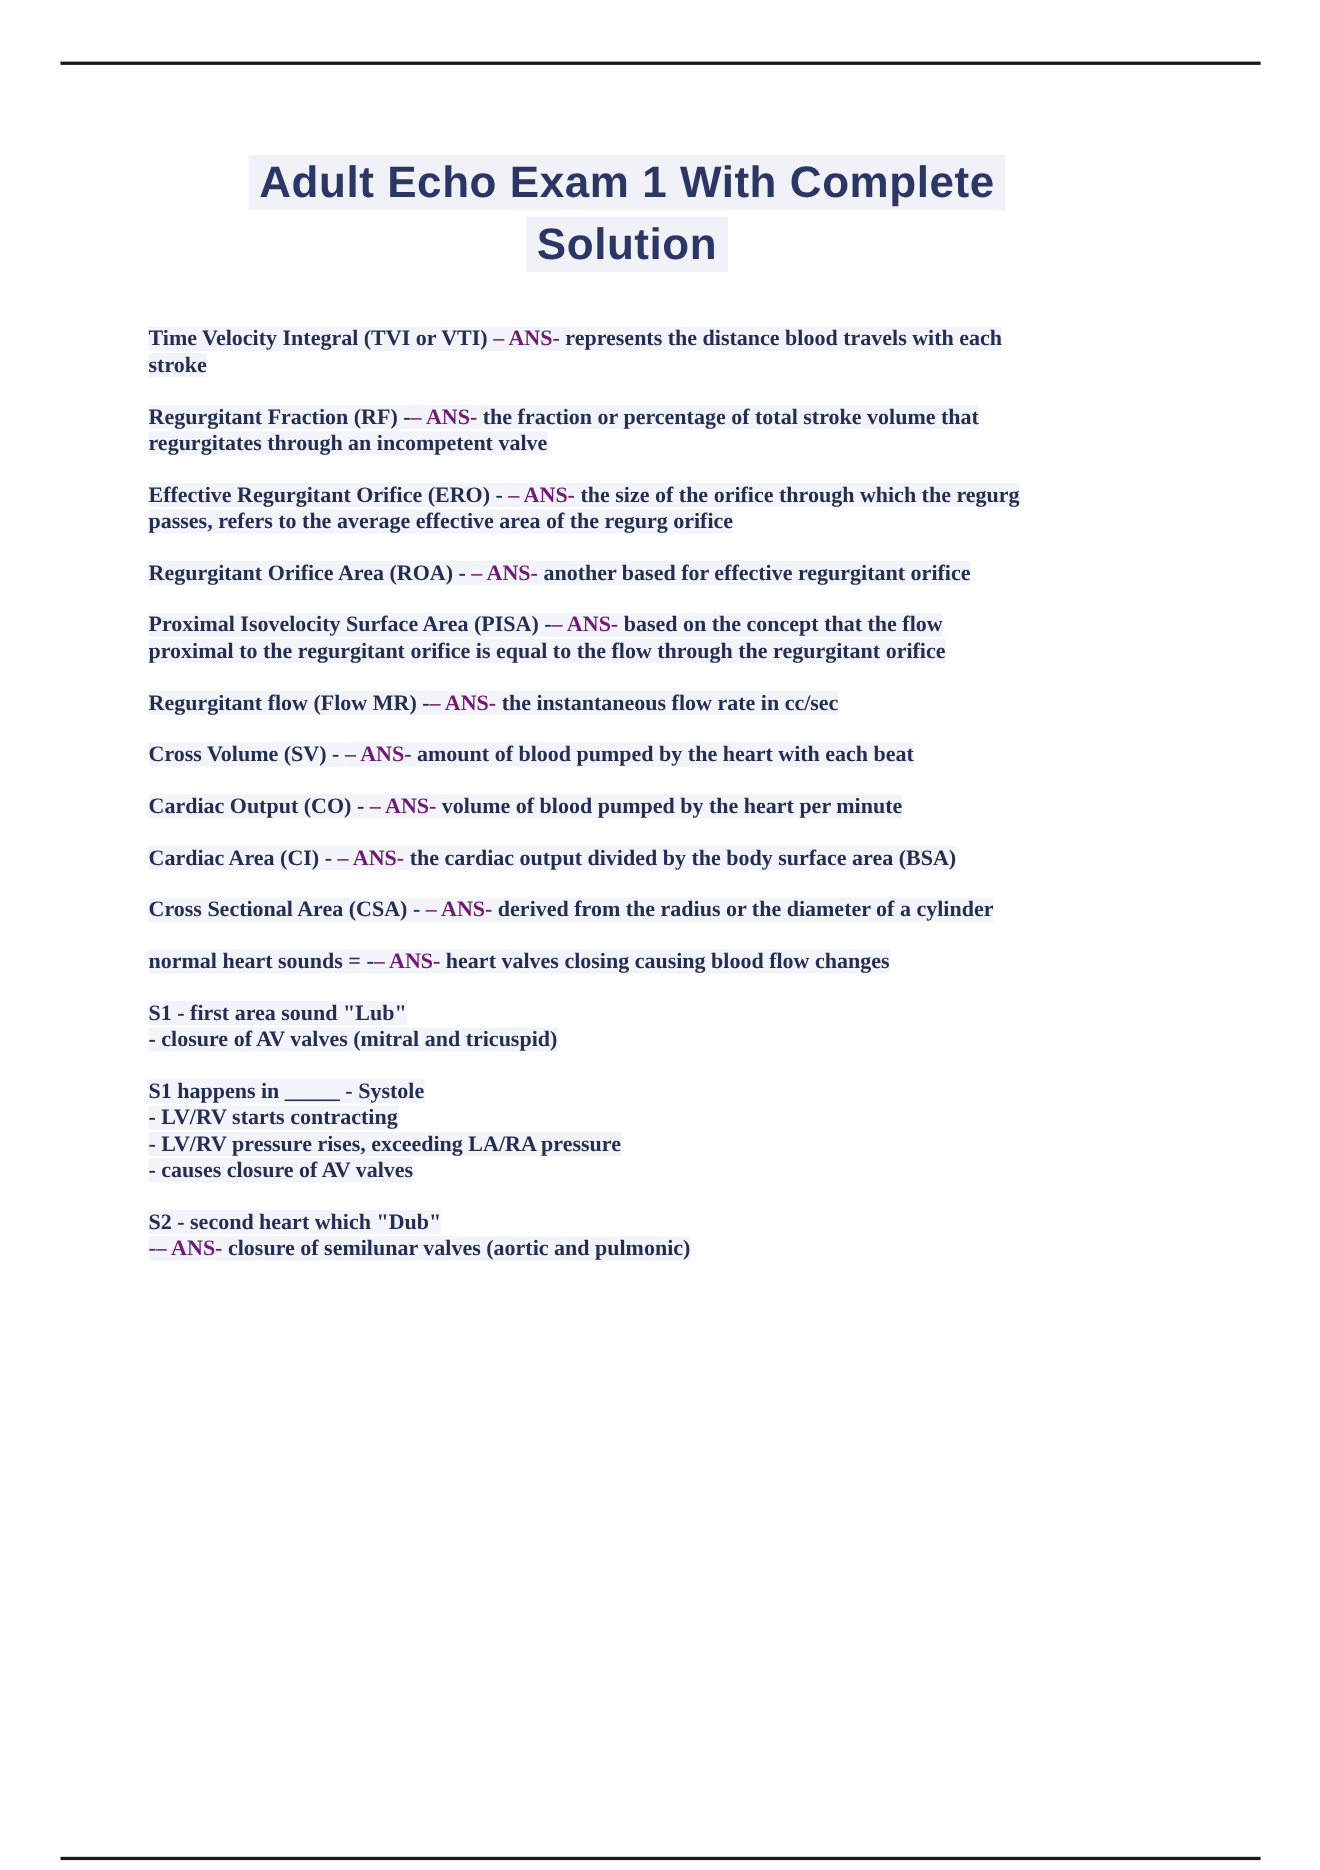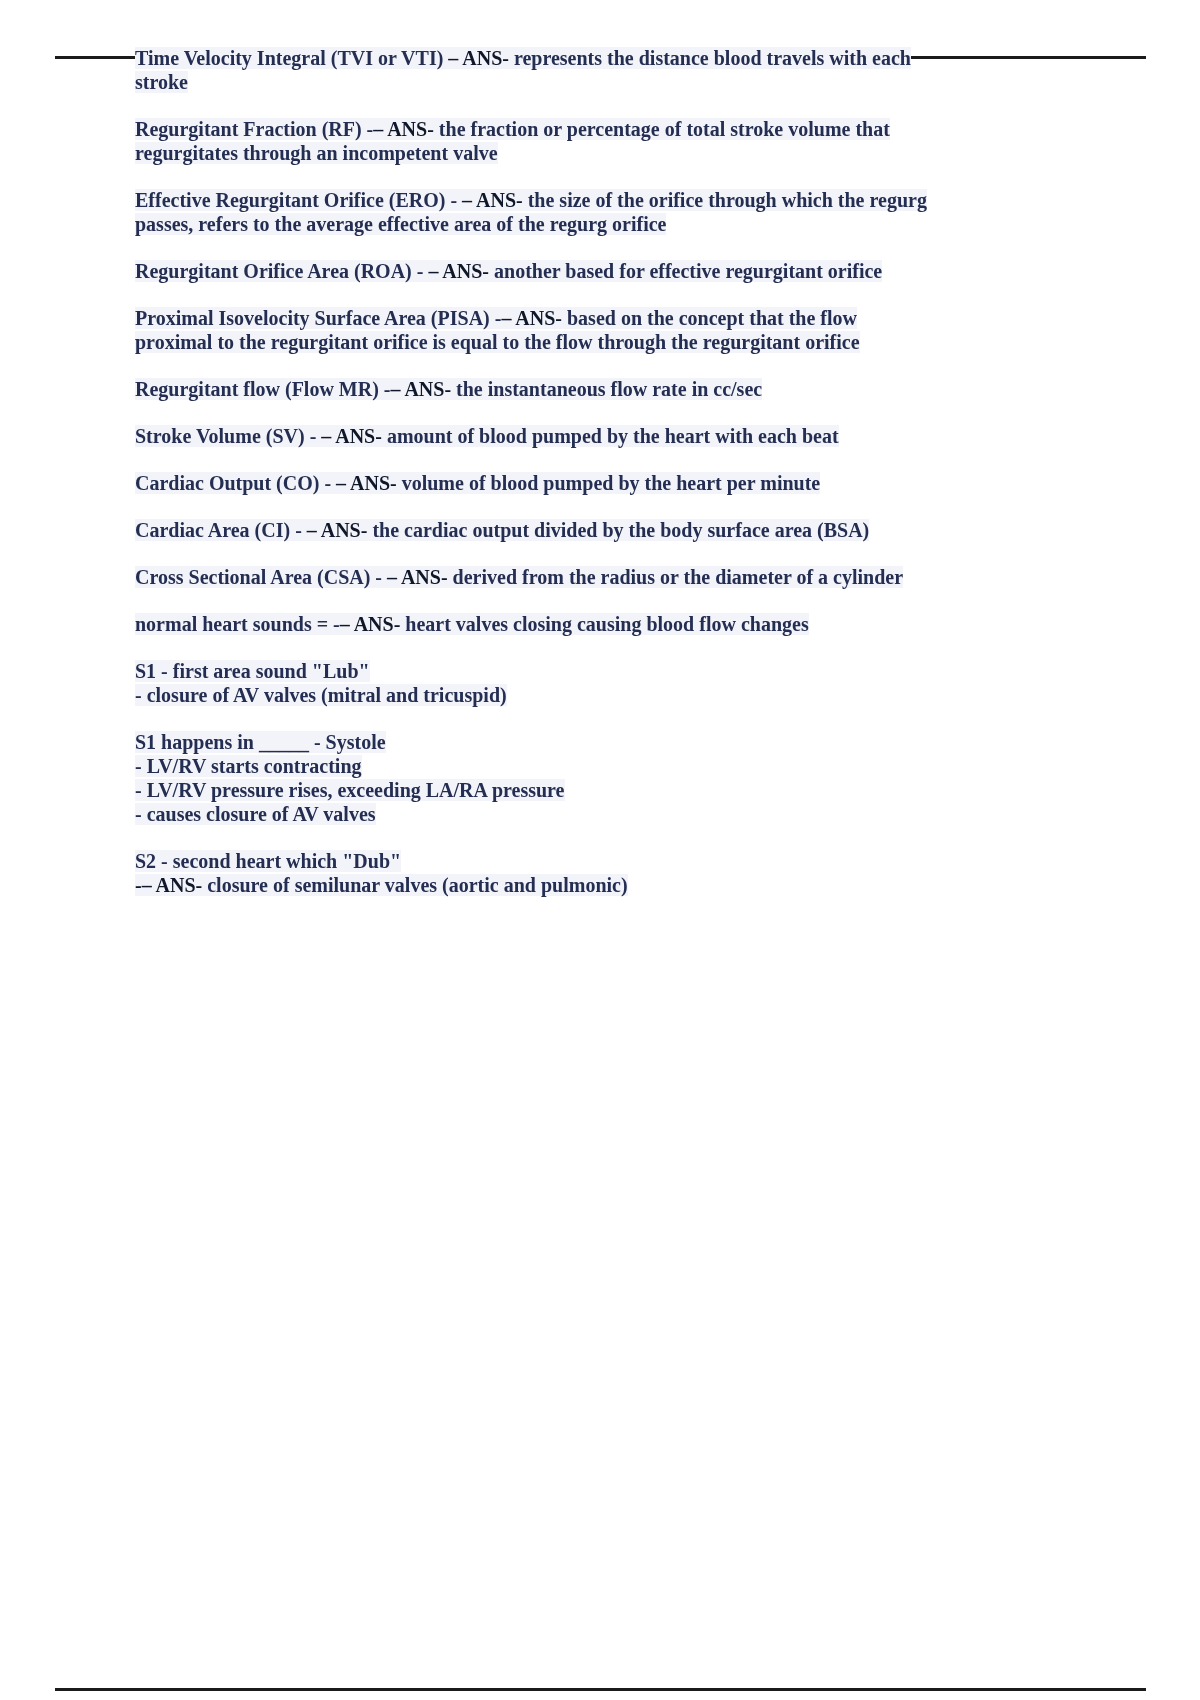--- a/index.html
+++ b/index.html
@@ -46,42 +46,46 @@
   .qa-list { margin-top: 46px; }
   p.qa {
     margin: 0 0 23px 0;
     font-size: 20px;
     line-height: 24px;
     font-weight: 700;
     color: #242e52;
     white-space: pre-line;
   }
   .hl { background: #f3f4f9; }
-  .m { color: #0f172a; }
+  .m { color: #701a75; }
 </style>
 </head>
 <body>
 
 <div class="page">
   <div class="rule rule-top"></div>
 
   <div class="content">
+    <h1 class="title">
+        <span class="title-line"><span class="hl-t">Adult Echo Exam 1 With Complete</span></span>
+        <span class="title-line"><span class="hl-t">Solution</span></span>
+      </h1>
 
     <div class="qa-list">
       <p class="qa"><span class="hl q">Time Velocity Integral (TVI or VTI)</span><span class="hl m"> – ANS- </span><span class="hl a">represents the distance blood travels with each
 stroke</span></p>
       <p class="qa"><span class="hl q">Regurgitant Fraction (RF) -</span><span class="hl m">– ANS- </span><span class="hl a">the fraction or percentage of total stroke volume that
 regurgitates through an incompetent valve</span></p>
       <p class="qa"><span class="hl q">Effective Regurgitant Orifice (ERO) - </span><span class="hl m">– ANS- </span><span class="hl a">the size of the orifice through which the regurg
 passes, refers to the average effective area of the regurg orifice</span></p>
       <p class="qa"><span class="hl q">Regurgitant Orifice Area (ROA) - </span><span class="hl m">– ANS- </span><span class="hl a">another based for effective regurgitant orifice</span></p>
       <p class="qa"><span class="hl q">Proximal Isovelocity Surface Area (PISA) -</span><span class="hl m">– ANS- </span><span class="hl a">based on the concept that the flow
 proximal to the regurgitant orifice is equal to the flow through the regurgitant orifice</span></p>
       <p class="qa"><span class="hl q">Regurgitant flow (Flow MR) -</span><span class="hl m">– ANS- </span><span class="hl a">the instantaneous flow rate in cc/sec</span></p>
-      <p class="qa"><span class="hl q">Stroke Volume (SV) - </span><span class="hl m">– ANS- </span><span class="hl a">amount of blood pumped by the heart with each beat</span></p>
+      <p class="qa"><span class="hl q">Cross Volume (SV) - </span><span class="hl m">– ANS- </span><span class="hl a">amount of blood pumped by the heart with each beat</span></p>
       <p class="qa"><span class="hl q">Cardiac Output (CO) - </span><span class="hl m">– ANS- </span><span class="hl a">volume of blood pumped by the heart per minute</span></p>
       <p class="qa"><span class="hl q">Cardiac Area (CI) - </span><span class="hl m">– ANS- </span><span class="hl a">the cardiac output divided by the body surface area (BSA)</span></p>
       <p class="qa"><span class="hl q">Cross Sectional Area (CSA) - </span><span class="hl m">– ANS- </span><span class="hl a">derived from the radius or the diameter of a cylinder</span></p>
       <p class="qa"><span class="hl q">normal heart sounds = -</span><span class="hl m">– ANS- </span><span class="hl a">heart valves closing causing blood flow changes</span></p>
       <p class="qa"><span class="hl q">S1 - first area sound "Lub"
 - closure of AV valves (mitral and tricuspid)</span><span class="hl m"></span><span class="hl a"></span></p>
       <p class="qa"><span class="hl q">S1 happens in _____ - Systole
 - LV/RV starts contracting
 - LV/RV pressure rises, exceeding LA/RA pressure
 - causes closure of AV valves</span><span class="hl m"></span><span class="hl a"></span></p>

